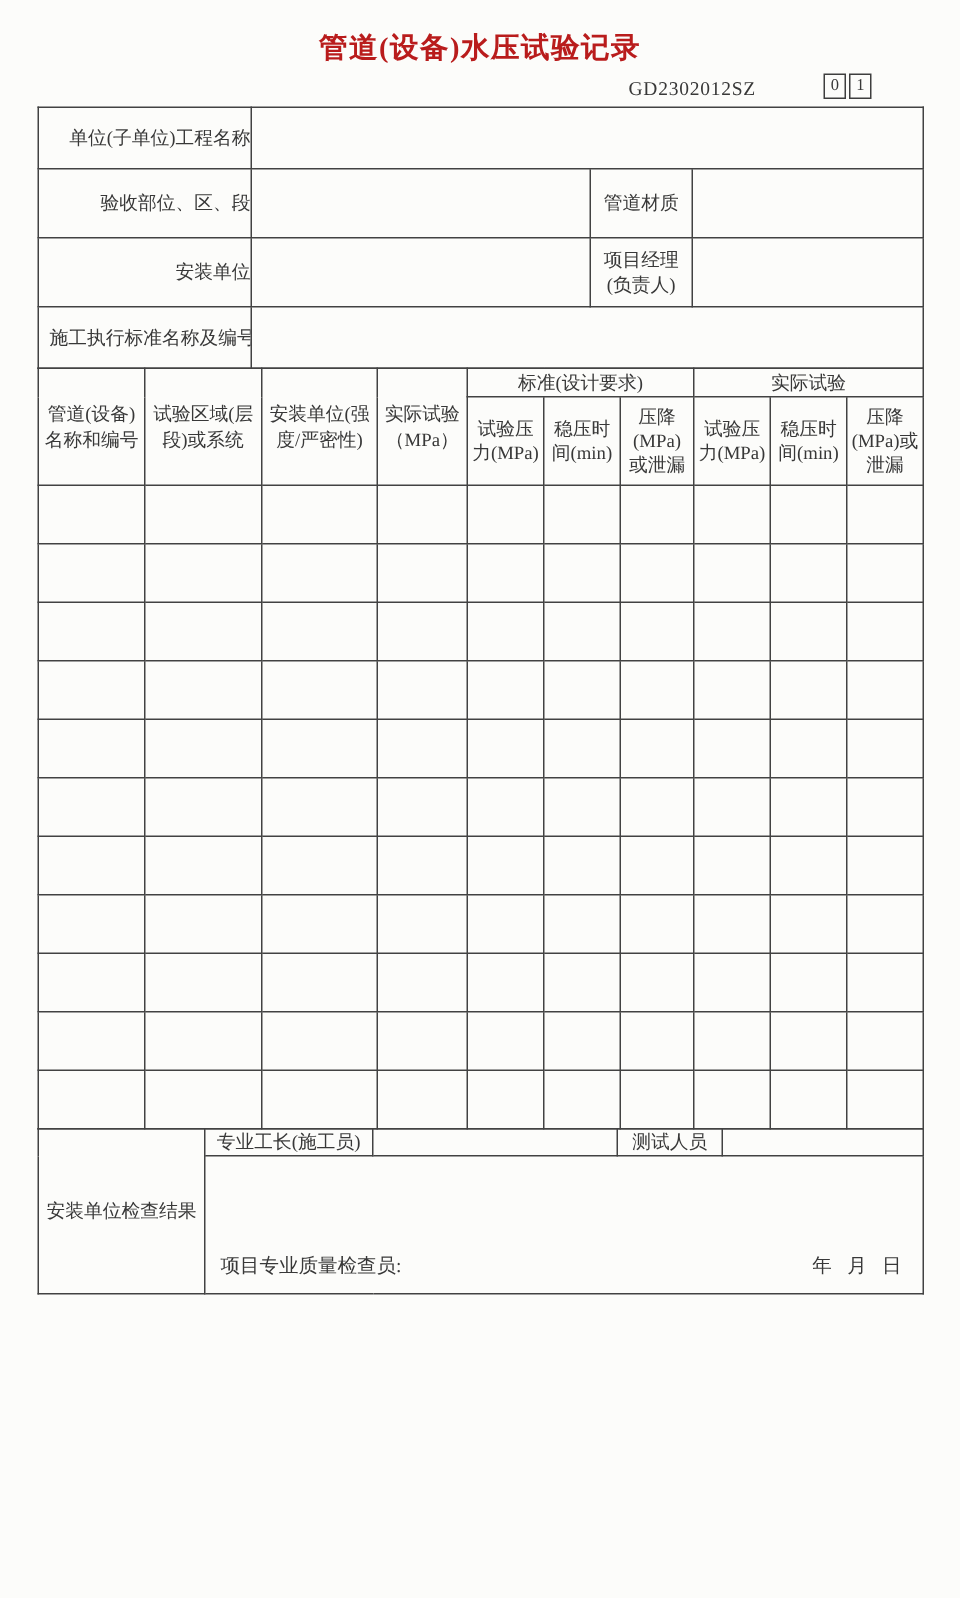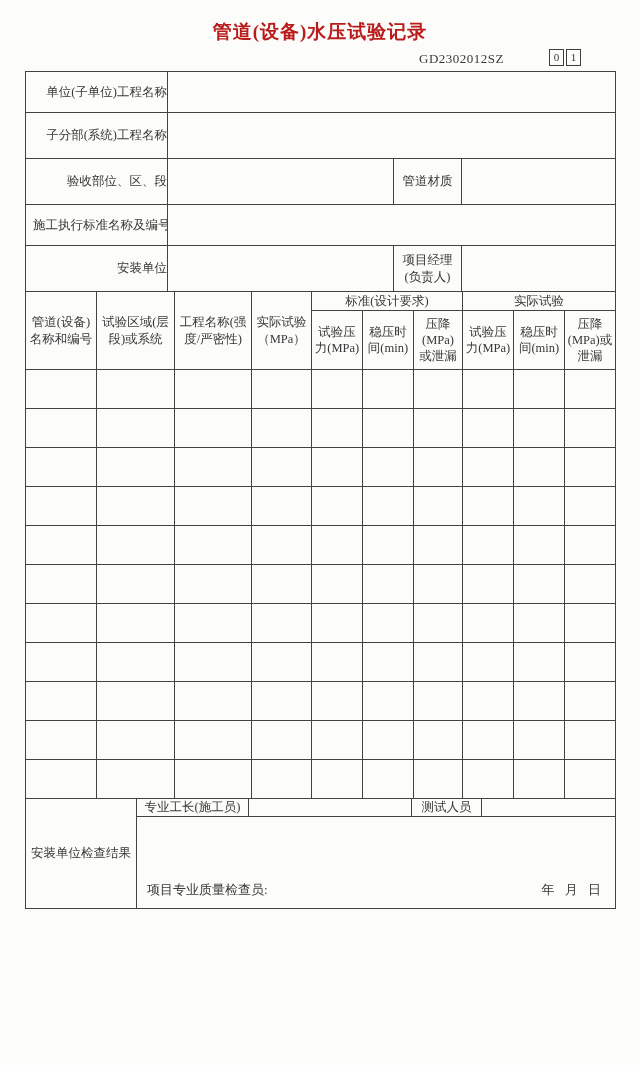--- a/index.html
+++ b/index.html
@@ -79,39 +79,35 @@
           <col style="width:226px">
           <col style="width:68px">
           <col style="width:154px">
         </colgroup>
       <tbody>
           <tr>
         <td class="lbl h40">单位(子单位)工程名称</td>
         <td colspan="3"></td>
       </tr>
       <tr>
-        <td class="lbl h45">子分部(系统)工程名称</td>
-        <td colspan="3"></td>
-      </tr>
-      <tr>
         <td class="lbl h45">验收部位、区、段</td>
         <td></td>
         <td class="ctr" style="font-size:12.5px">管道材质</td>
+        <td></td>
+      </tr>
+      <tr>
+        <td class="lbl h45">安装单位</td>
+        <td></td>
+        <td class="ctr pre" style="font-size:12.5px">项目经理
+(负责人)</td>
         <td></td>
       </tr>
       <tr>
         <td class="lbl h40">施工执行标准名称及编号</td>
         <td colspan="3"></td>
-      </tr>
-      <tr>
-        <td class="lbl h45">安装单位</td>
-        <td></td>
-        <td class="ctr pre" style="font-size:12.5px">项目经理
-(负责人)</td>
-        <td></td>
       </tr>
     </tbody>
       </table>
 
     <table class="stack">
       <colgroup>
         <col style="width:71px">
           <col style="width:78px">
           <col style="width:77px">
           <col style="width:60px">
@@ -119,21 +115,21 @@
           <col style="width:51px">
           <col style="width:49px">
         <col style="width:51px">
           <col style="width:51px">
           <col style="width:51px">
       </colgroup>
       <tbody>
           <tr>
         <td class="hdr h25" rowspan="2">管道(设备)名称和编号</td>
         <td class="hdr" rowspan="2">试验区域(层段)或系统</td>
-        <td class="hdr" rowspan="2">工程名称(强度/严密性)</td>
+        <td class="hdr" rowspan="2">安装单位(强度/严密性)</td>
         <td class="hdr" rowspan="2">实际试验（MPa）</td>
         <td class="hdr" colspan="3">标准(设计要求)</td>
         <td class="hdr" colspan="3">实际试验</td>
       </tr>
       <tr>
         <td class="hdr h56">试验压力(MPa)</td>
         <td class="hdr">稳压时间(min)</td>
         <td class="hdr">压降(MPa)或泄漏</td>
         <td class="hdr">试验压力(MPa)</td>
         <td class="hdr">稳压时间(min)</td>

